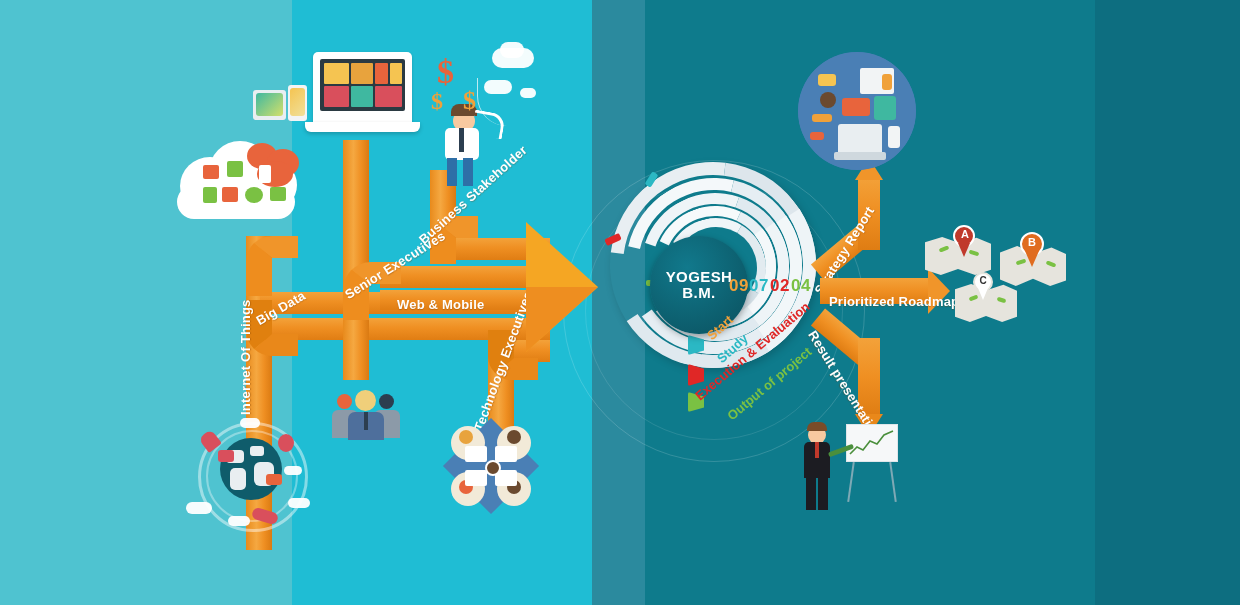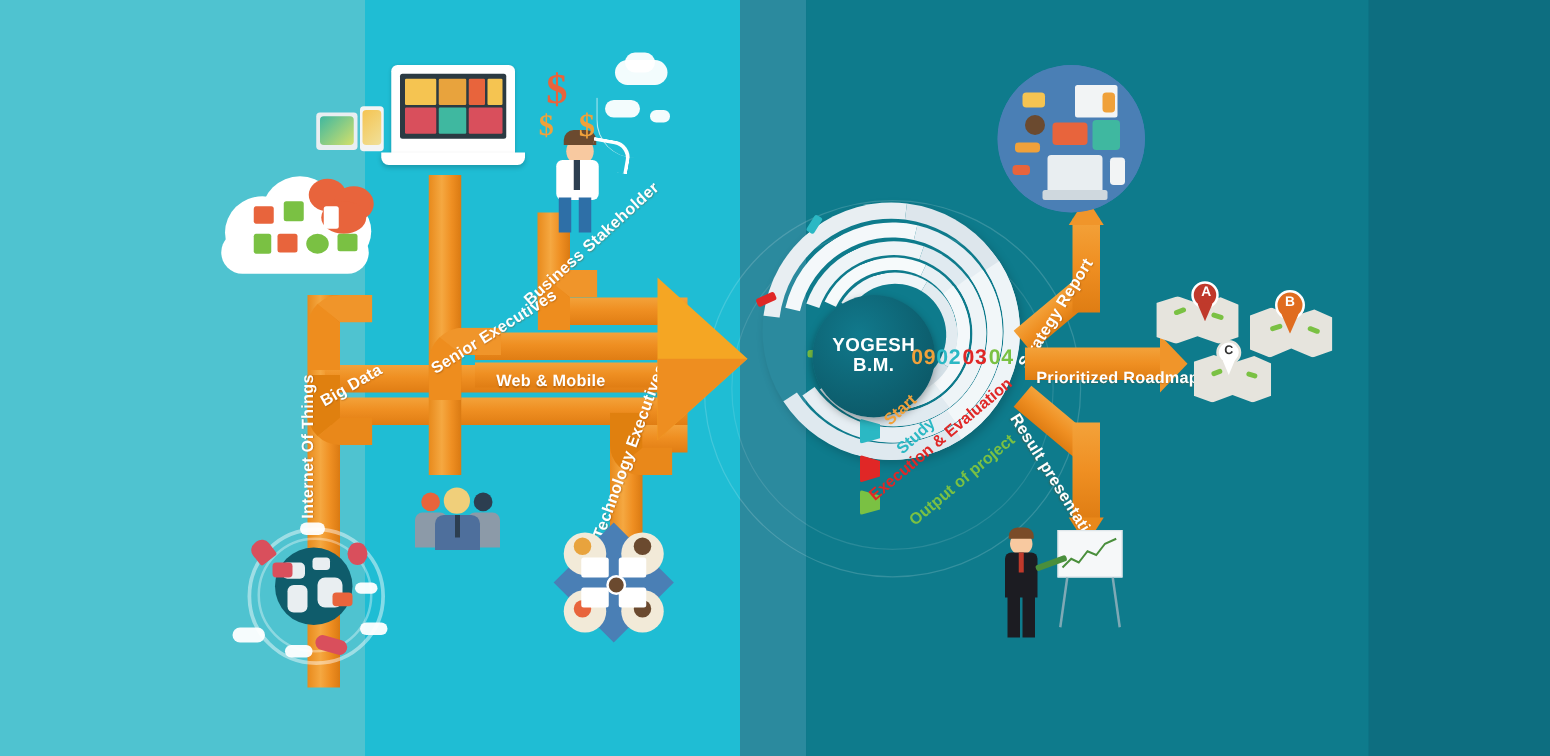--- a/index.html
+++ b/index.html
@@ -137,22 +137,22 @@
     <div class="cap" style="left:80px;top:206px;width:16px;height:22px;background:#e02726;clip-path:polygon(0 0,100% 22%,100% 78%,0 100%);"></div>
     <div class="cap" style="left:80px;top:234px;width:16px;height:20px;background:#7ac143;clip-path:polygon(0 0,100% 22%,100% 78%,0 100%);"></div>
 
     <div class="hub" style="left:42px;top:78px;width:98px;height:98px;">
       <span>YOGESH</span>
       <span>B.M.</span>
     </div>
   </div>
 
   <div class="stepnum" style="left:729px;top:276px;color:#f0a13a;">09</div>
-  <div class="stepnum" style="left:749px;top:276px;color:#2bb8c4;">02</div>
-  <div class="stepnum" style="left:770px;top:276px;color:#e02726;">03</div>
+  <div class="stepnum" style="left:749px;top:276px;color:#2bb8c4;">07</div>
+  <div class="stepnum" style="left:770px;top:276px;color:#e02726;">02</div>
   <div class="stepnum" style="left:791px;top:276px;color:#7ac143;">04</div>
 
   <div class="steplbl" style="left:709px;top:330px;font-size:13px;color:#f0a13a;transform:rotate(-42deg);">Start</div>
   <div class="steplbl" style="left:719px;top:353px;font-size:13px;color:#2bb8c4;transform:rotate(-42deg);">Study</div>
   <div class="steplbl" style="left:697px;top:390px;font-size:13px;color:#e02726;transform:rotate(-40deg);">Execution &amp; Evaluation</div>
   <div class="steplbl" style="left:729px;top:410px;font-size:13px;color:#7ac143;transform:rotate(-40deg);">Output of project</div>
 
   <div class="oarrow" style="left:818px;top:262px;width:62px;height:22px;transform:rotate(-40deg);transform-origin:left center;"></div>
   <div class="oarrow" style="left:858px;top:175px;width:22px;height:75px;"></div>
   <div class="ohead" style="left:855px;top:155px;border-left:14px solid transparent;border-right:14px solid transparent;border-bottom:22px solid #f0952a;"></div>

